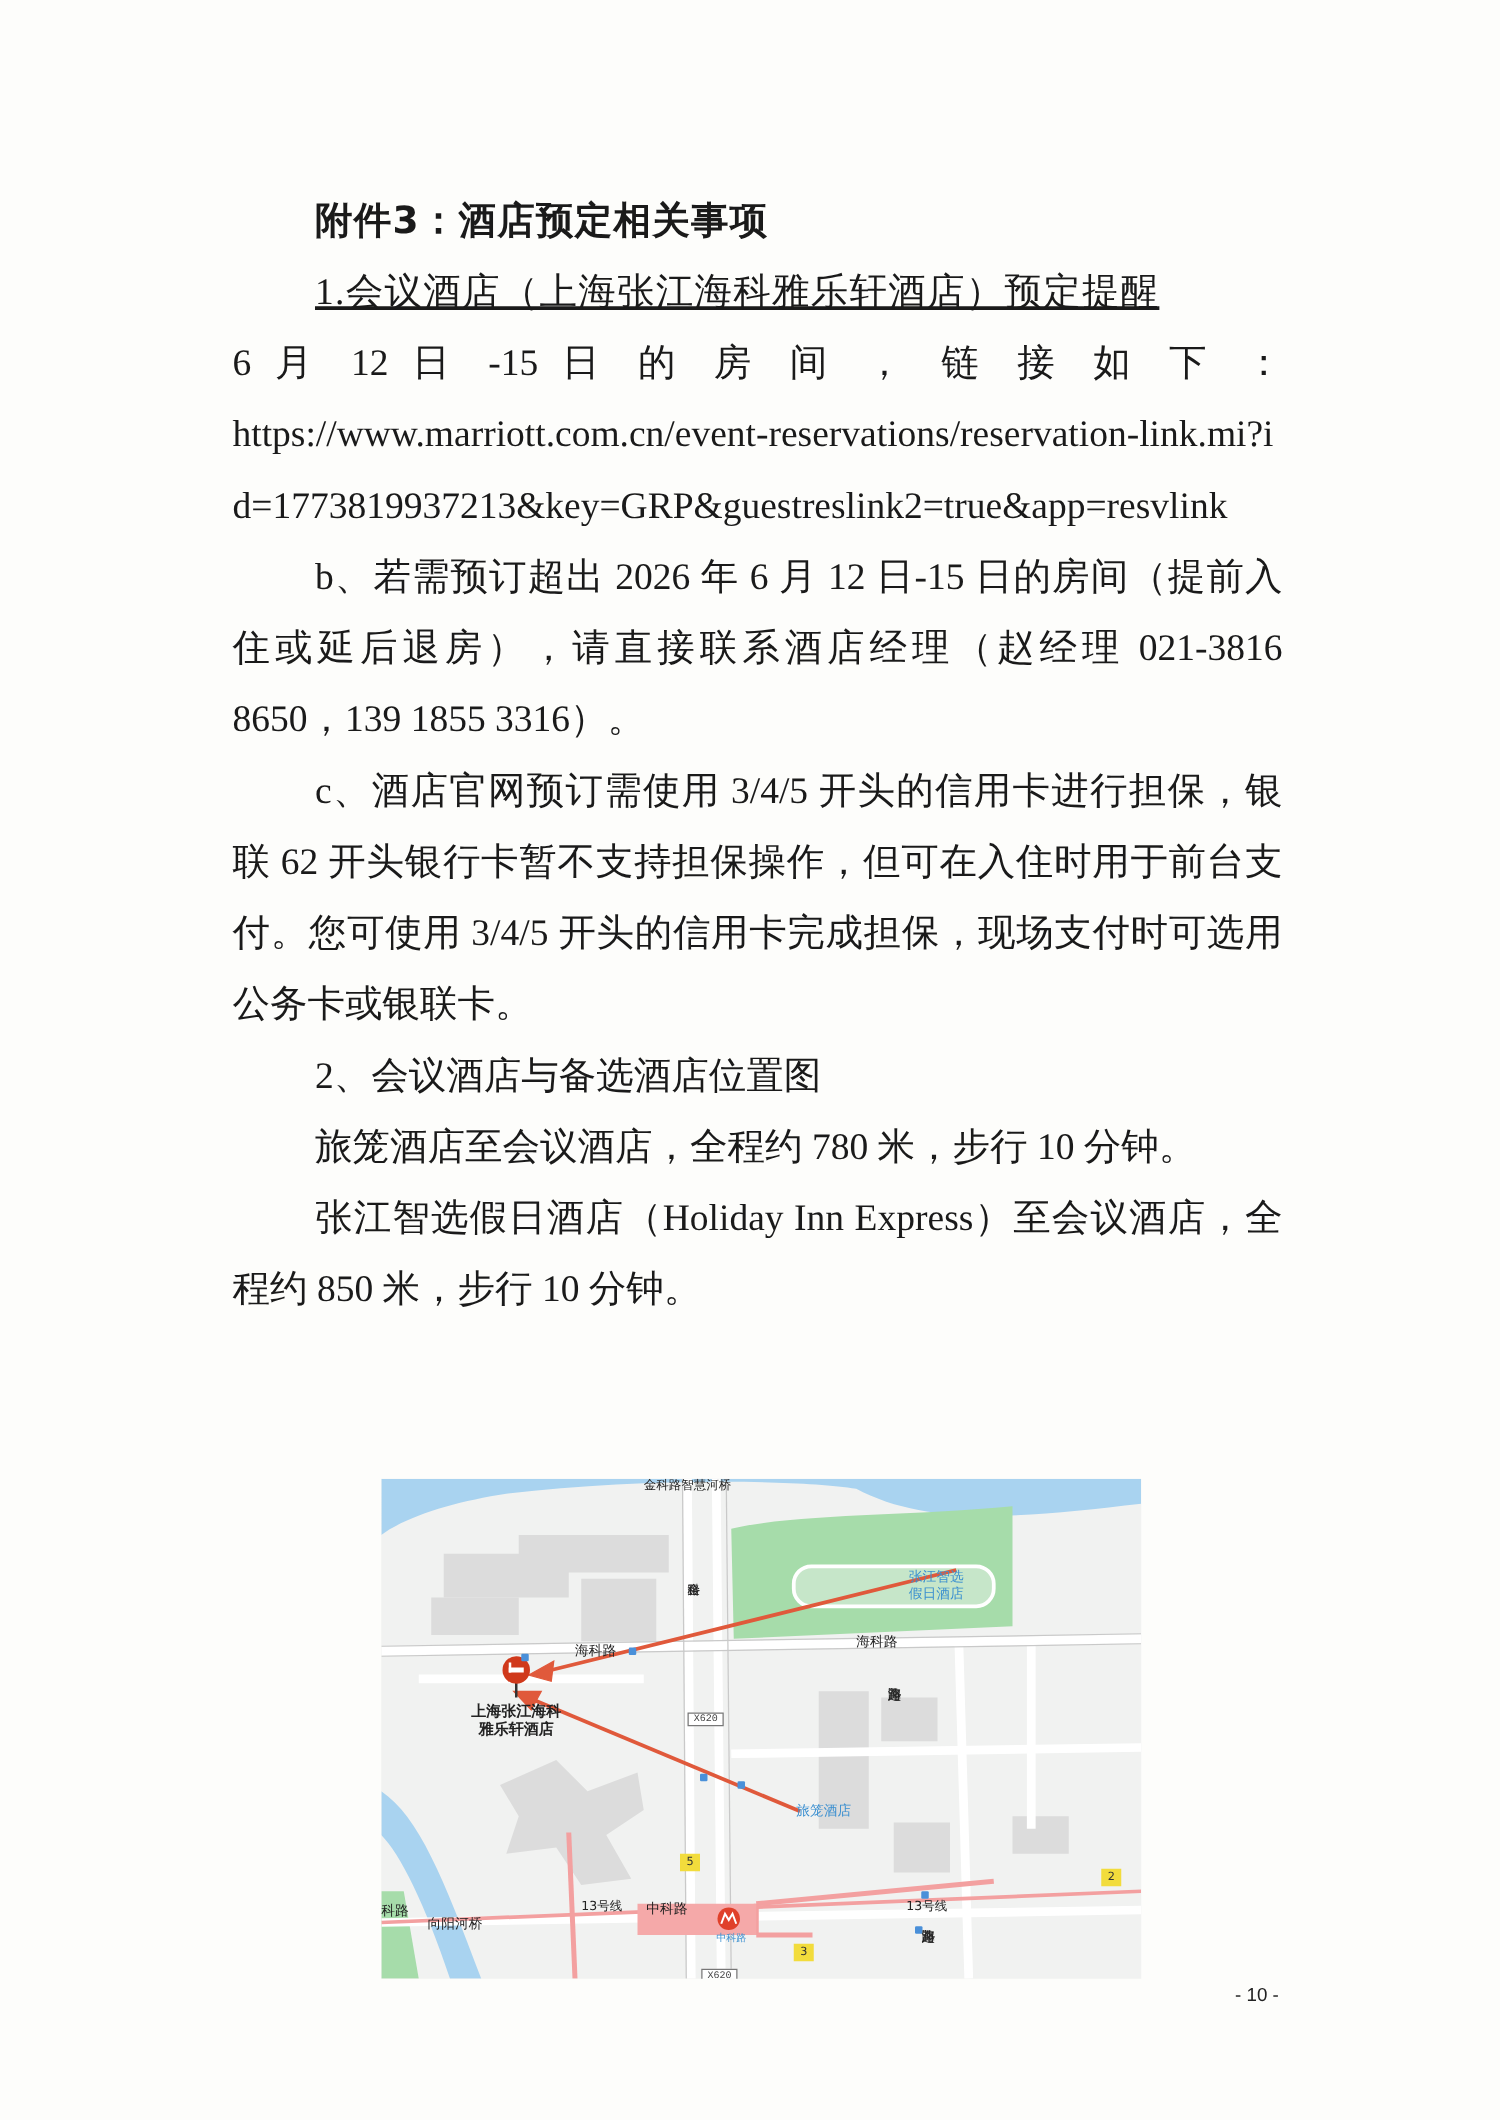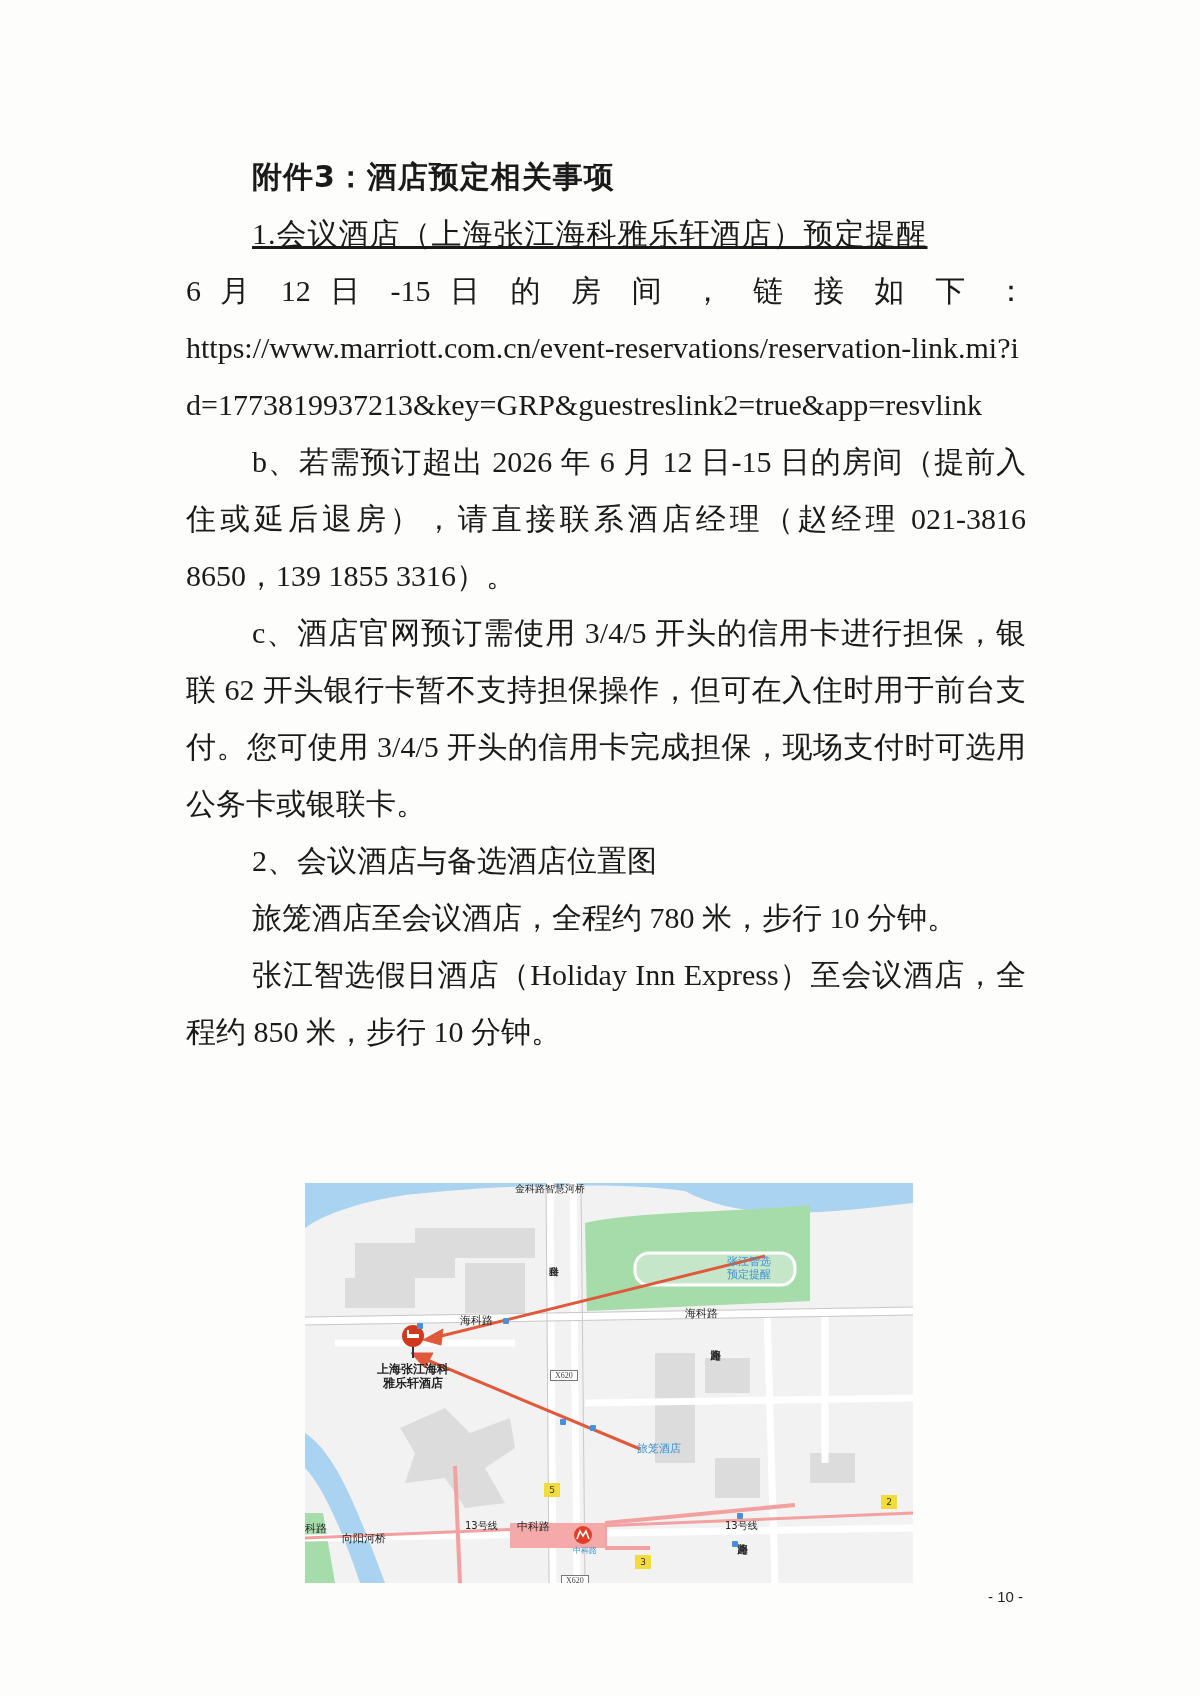--- a/index.html
+++ b/index.html
@@ -52,21 +52,21 @@
   .map-label.big { font-size: 10px; }
   .map-label.vert { writing-mode: vertical-rl; }
   .map-label.bold { font-weight: bold; font-size: 12px; text-align: center; }
   .badge {
     position: absolute; width: 16px; height: 14px;
     background: #f2dc3c; font-size: 9px; text-align: center;
     line-height: 14px; font-family: "DejaVu Sans", sans-serif; color: #333;
   }
   .road-tag {
     position: absolute; border: 1px solid #777; background: #fff;
-    font-size: 8px; padding: 0 4px; font-family: Liberation Serif, serif; color: #444;
+    font-size: 8px; padding: 0 4px; font-family: Liberation Mono, monospace; color: #444;
   }
   .page-number {
     position: absolute; left: 988px; top: 1588px;
     font-family: "Liberation Sans", sans-serif;
     font-size: 15px; color: #222;
   }
 </style>
 </head>
 <body>
 
@@ -163,21 +163,21 @@
     <div class="map-label vert" style="left:430px;top:352px;">海趣路</div>
     <div class="road-tag" style="left:245px;top:187px;">X620</div>
     <div class="road-tag" style="left:256px;top:392px;">X620</div>
 
     <div class="map-label bold" style="left:72px;top:180px;">
       <div>上海张江海科</div>
       <div>雅乐轩酒店</div>
     </div>
     <div class="map-label blue" style="left:422px;top:73px;">
       <div>张江智选</div>
-      <div>预定提醒</div>
+      <div>假日酒店</div>
     </div>
     <div class="map-label blue" style="left:332px;top:260px;text-align:right;">旅笼酒店</div>
 
     <div class="map-label big" style="left:160px;top:337px;">13号线</div>
     <div class="map-label big" style="left:420px;top:337px;">13号线</div>
     <div class="map-label" style="left:212px;top:338px;">中科路</div>
     <div class="map-label blue" style="left:268px;top:363px;font-size:8px;">中科路</div>
     <div class="map-label" style="left:0px;top:340px;">科路</div>
     <div class="map-label" style="left:37px;top:350px;">向阳河桥</div>
 

